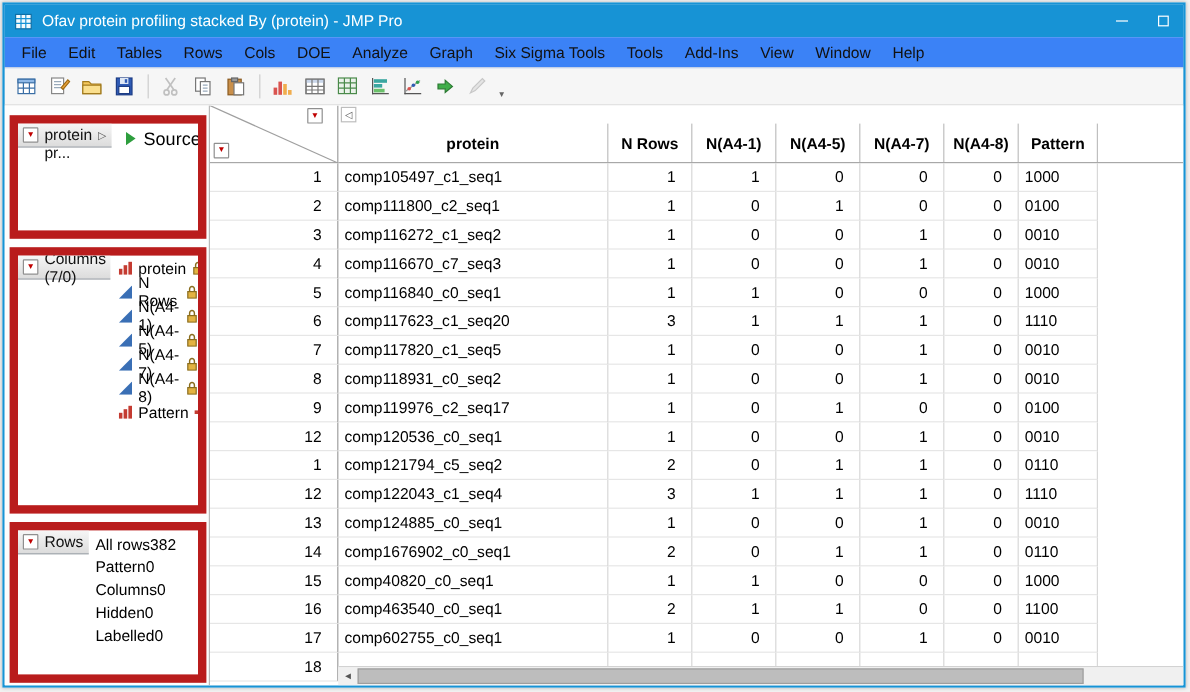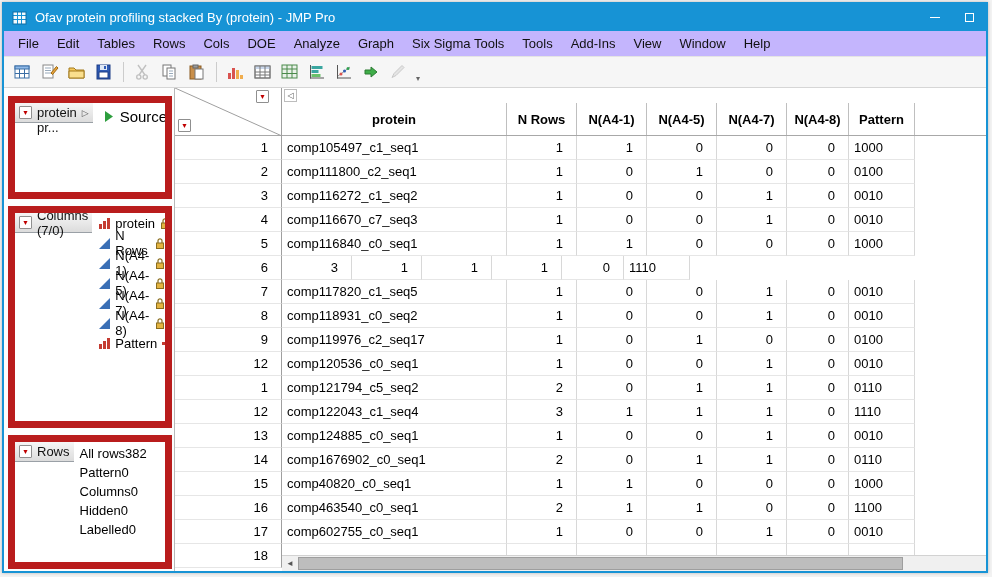--- a/index.html
+++ b/index.html
@@ -12,21 +12,21 @@
   
   .titlebar { height: 27px; background: #1793d5; color: #fff; display: flex;
     align-items: center; padding-left: 8px; gap: 8px; font-size: 13px; flex: 0 0 auto; }
   .app-icon { display: flex; }
   .win-controls { margin-left: auto; display: flex; align-items: center; height: 100%; }
   .win-btn { width: 34px; height: 100%; display: flex; align-items: center; justify-content: center; }
   .min-glyph { width: 10px; height: 1px; background: #fff; display: block; }
   .max-glyph { width: 9px; height: 9px; border: 1px solid #fff; display: block; }
 
   
-  .menubar { height: 26px; background: #c4b5fd; border-bottom: 1px solid #e4e4e4;
+  .menubar { height: 26px; background: #3b82f6; border-bottom: 1px solid #e4e4e4;
     display: flex; align-items: center; padding-left: 5px; font-size: 13px; color: #111; flex: 0 0 auto; }
   .menu-item { padding: 4px 9px; cursor: default; }
 
   
   .toolbar { height: 31px; background: #f6f6f6; border-bottom: 1px solid #d6d6d6;
     display: flex; align-items: center; padding-left: 6px; gap: 1px; flex: 0 0 auto; }
   .tb-btn { width: 26px; height: 24px; display: flex; align-items: center; justify-content: center; }
   .tb-btn svg { display: block; }
   .tb-btn.disabled { opacity: .45; filter: grayscale(1); }
   .tb-sep { width: 1px; height: 20px; background: #cccccc; margin: 0 5px; display: inline-block; }
@@ -489,20 +489,21 @@
             <div class="cell w-protein al">comp116840_c0_seq1</div>
             <div class="cell w-num ar">1</div>
             <div class="cell w-num ar">1</div>
             <div class="cell w-num ar">0</div>
             <div class="cell w-num ar">0</div>
             <div class="cell w-a48 ar">0</div>
             <div class="cell w-pattern al">1000</div>
           </div>
           <div class="trow">
             <div class="rownum-cell">6</div>
+            <div class="cell w-protein al">comp117623_c1_seq20</div>
             <div class="cell w-num ar">3</div>
             <div class="cell w-num ar">1</div>
             <div class="cell w-num ar">1</div>
             <div class="cell w-num ar">1</div>
             <div class="cell w-a48 ar">0</div>
             <div class="cell w-pattern al">1110</div>
           </div>
           <div class="trow">
             <div class="rownum-cell">7</div>
             <div class="cell w-protein al">comp117820_c1_seq5</div>

